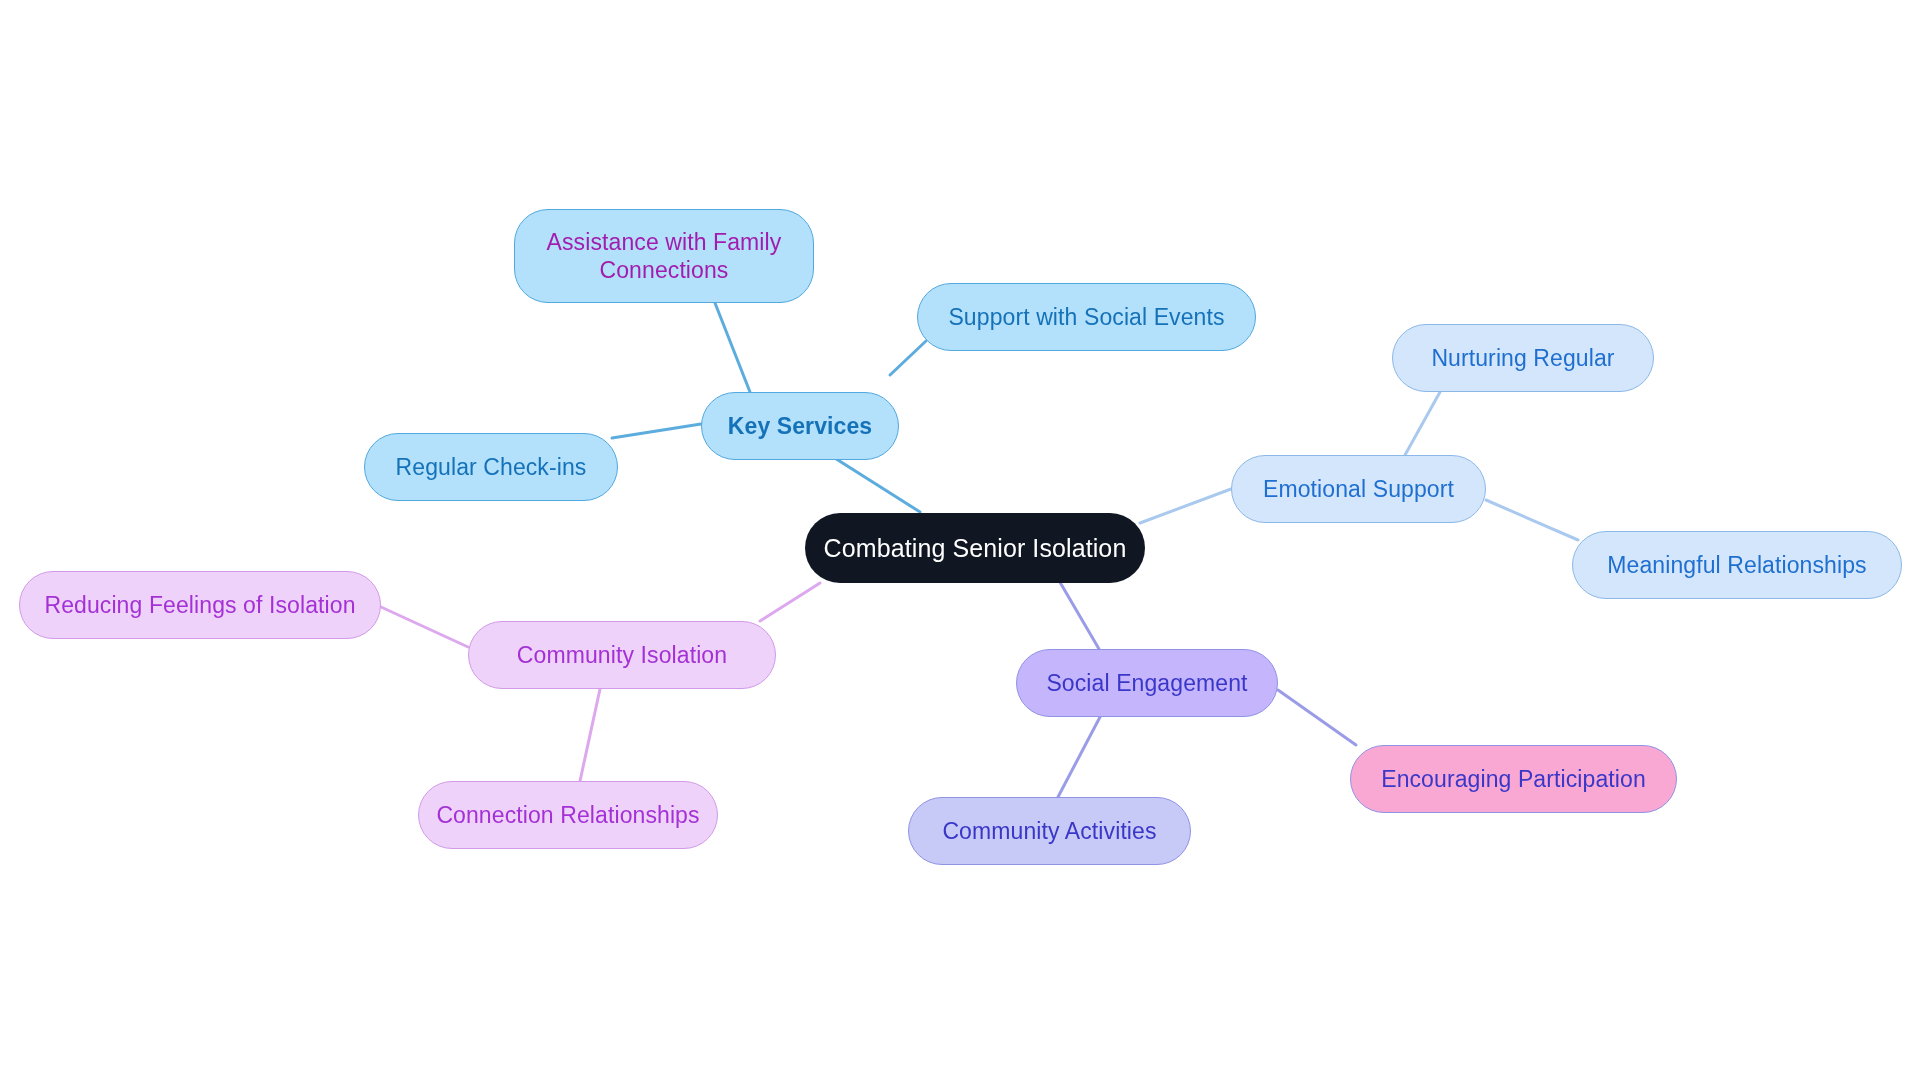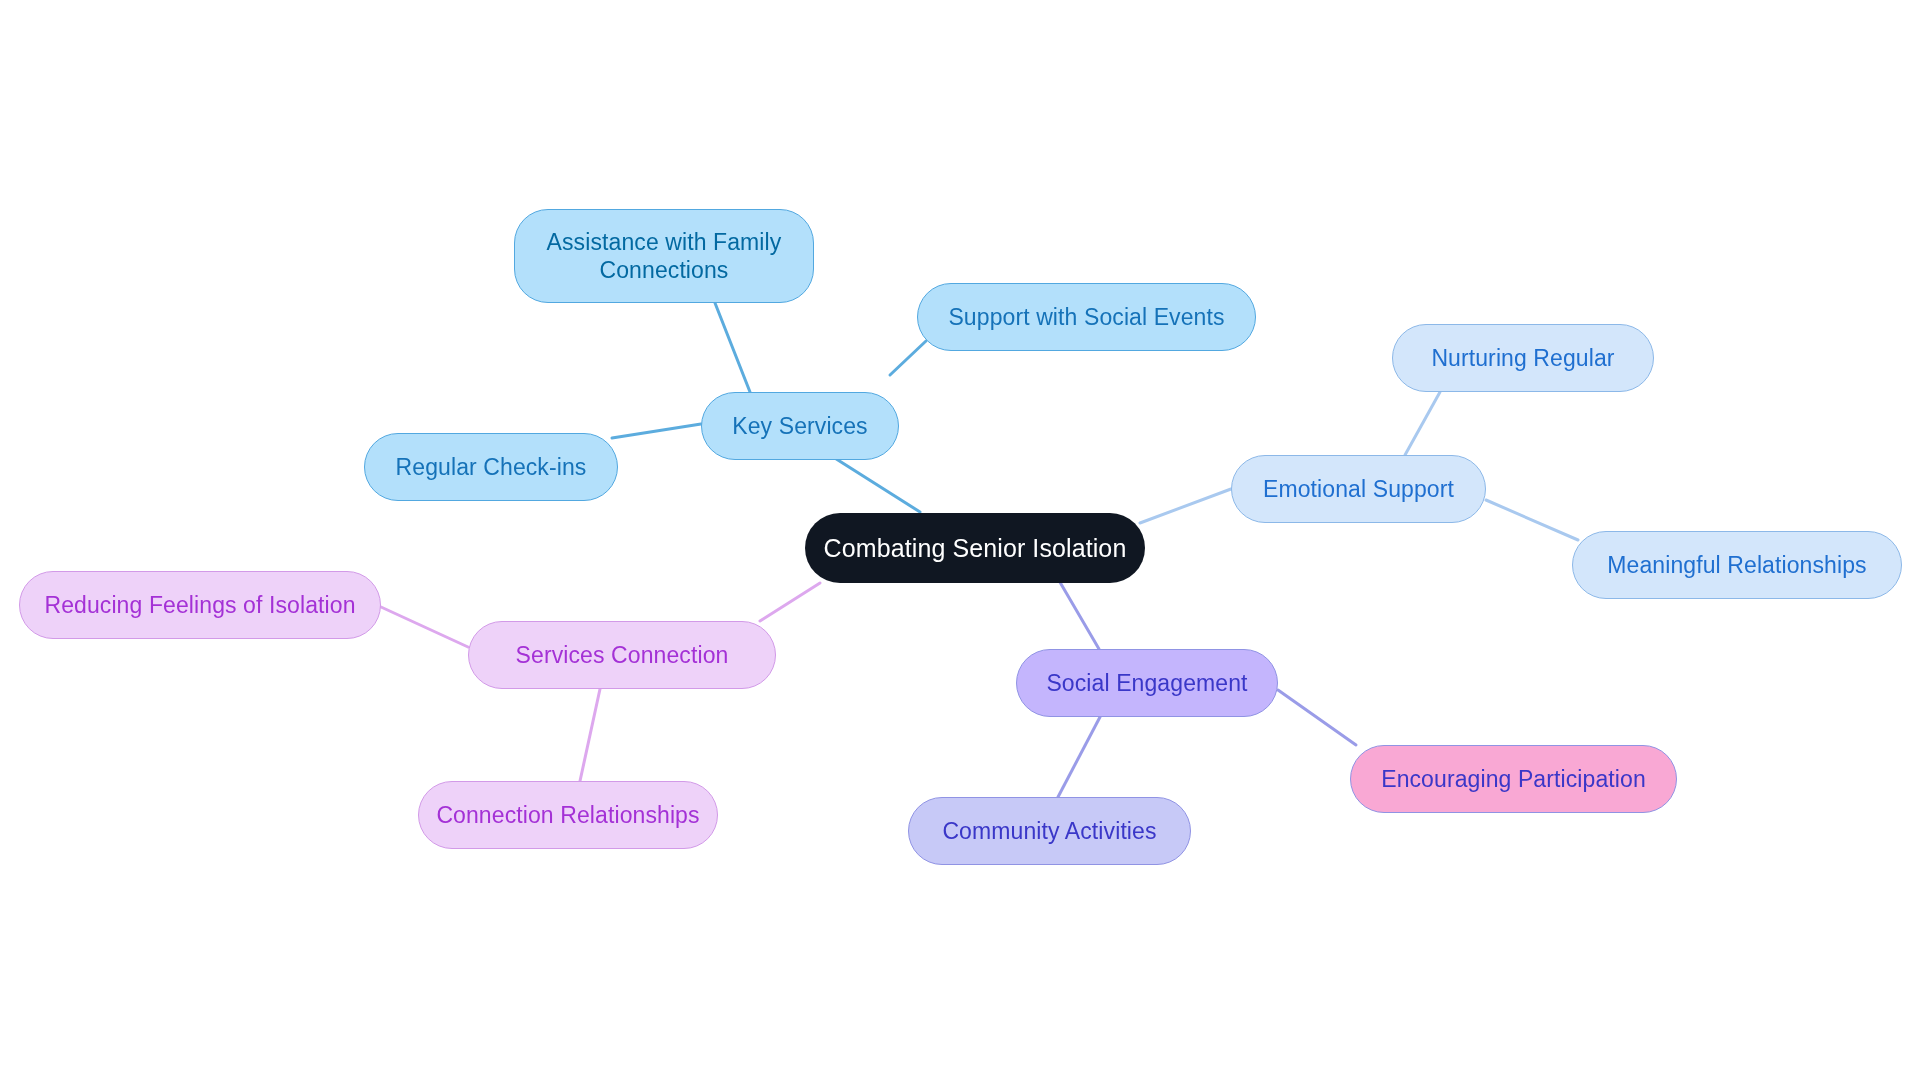--- a/index.html
+++ b/index.html
@@ -70,29 +70,29 @@
         <line x1="1100" y1="717" x2="1058" y2="797" stroke="#9a9ce8" stroke-width="3" stroke-linecap="round"></line>
         <line x1="1278" y1="690" x2="1356" y2="745" stroke="#9a9ce8" stroke-width="3" stroke-linecap="round"></line>
         <line x1="820" y1="583" x2="760" y2="621" stroke="#dda8ee" stroke-width="3" stroke-linecap="round"></line>
         <line x1="468" y1="647" x2="381" y2="607" stroke="#dda8ee" stroke-width="3" stroke-linecap="round"></line>
         <line x1="600" y1="689" x2="580" y2="781" stroke="#dda8ee" stroke-width="3" stroke-linecap="round"></line>
       </g>
   </svg>
 
   <div id="node-layer">
       <div class="node node-root" style="left: 805px; top: 513px; width: 340px; height: 70px; font-size: 25px; background: rgb(16, 23, 34); color: rgb(255, 255, 255);"><span class="node-text">Combating Senior Isolation</span></div>
-      <div class="node" style="left: 701px; top: 392px; width: 198px; height: 68px; font-size: 23px; background: rgb(179, 224, 251); color: rgb(21, 114, 184); border-color: rgb(82, 168, 224);"><span class="node-text">Key Services</span></div>
-      <div class="node" style="left: 514px; top: 209px; width: 300px; height: 94px; font-size: 23px; background: rgb(179, 224, 251); color: #0369a1; border-color: rgb(82, 168, 224);"><span class="node-text">Assistance with Family
+      <div class="node" style="left: 701px; top: 392px; width: 198px; height: 68px; font-size: 23px; background: rgb(179, 224, 251); color: rgb(21, 114, 184); border-color: rgb(82, 168, 224); font-weight: bold;"><span class="node-text">Key Services</span></div>
+      <div class="node" style="left: 514px; top: 209px; width: 300px; height: 94px; font-size: 23px; background: rgb(179, 224, 251); color: #a21caf; border-color: rgb(82, 168, 224);"><span class="node-text">Assistance with Family
 Connections</span></div>
       <div class="node" style="left: 917px; top: 283px; width: 339px; height: 68px; font-size: 23px; background: rgb(179, 224, 251); color: rgb(21, 114, 184); border-color: rgb(82, 168, 224);"><span class="node-text">Support with Social Events</span></div>
       <div class="node" style="left: 364px; top: 409px; width: 254px; height: 68px; font-size: 23px; background: rgb(179, 224, 251); color: rgb(21, 114, 184); border-color: rgb(82, 168, 224); margin-top: 24px;"><span class="node-text">Regular Check-ins</span></div>
       <div class="node" style="left: 1231px; top: 455px; width: 255px; height: 68px; font-size: 23px; background: rgb(211, 230, 251); color: rgb(31, 111, 208); border-color: rgb(140, 184, 232);"><span class="node-text">Emotional Support</span></div>
       <div class="node" style="left: 1392px; top: 324px; width: 262px; height: 68px; font-size: 23px; background: rgb(211, 230, 251); color: rgb(31, 111, 208); border-color: rgb(140, 184, 232);"><span class="node-text">Nurturing Regular</span></div>
       <div class="node" style="left: 1572px; top: 531px; width: 330px; height: 68px; font-size: 23px; background: rgb(211, 230, 251); color: rgb(31, 111, 208); border-color: rgb(140, 184, 232);"><span class="node-text">Meaningful Relationships</span></div>
       <div class="node" style="left: 1016px; top: 649px; width: 262px; height: 68px; font-size: 23px; background: #c4b5fd; color: rgb(58, 55, 200); border-color: rgb(144, 147, 228);"><span class="node-text">Social Engagement</span></div>
       <div class="node" style="left: 908px; top: 797px; width: 283px; height: 68px; font-size: 23px; background: rgb(199, 201, 247); color: rgb(58, 55, 200); border-color: rgb(144, 147, 228);"><span class="node-text">Community Activities</span></div>
       <div class="node" style="left: 1350px; top: 745px; width: 327px; height: 68px; font-size: 23px; background: #f9a8d4; color: rgb(58, 55, 200); border-color: rgb(144, 147, 228);"><span class="node-text">Encouraging Participation</span></div>
-      <div class="node" style="left: 468px; top: 621px; width: 308px; height: 68px; font-size: 23px; background: rgb(238, 210, 249); color: rgb(164, 49, 214); border-color: rgb(210, 154, 232);"><span class="node-text">Services Connection</span></div>
+      <div class="node" style="left: 468px; top: 621px; width: 308px; height: 68px; font-size: 23px; background: rgb(238, 210, 249); color: rgb(164, 49, 214); border-color: rgb(210, 154, 232);"><span class="node-text">Community Isolation</span></div>
       <div class="node" style="left: 19px; top: 571px; width: 362px; height: 68px; font-size: 23px; background: rgb(238, 210, 249); color: rgb(164, 49, 214); border-color: rgb(210, 154, 232);"><span class="node-text">Reducing Feelings of Isolation</span></div>
       <div class="node" style="left: 418px; top: 781px; width: 300px; height: 68px; font-size: 23px; background: rgb(238, 210, 249); color: rgb(164, 49, 214); border-color: rgb(210, 154, 232);"><span class="node-text">Connection Relationships</span></div>
     </div>
 
 </div>
 
 </body></html>

